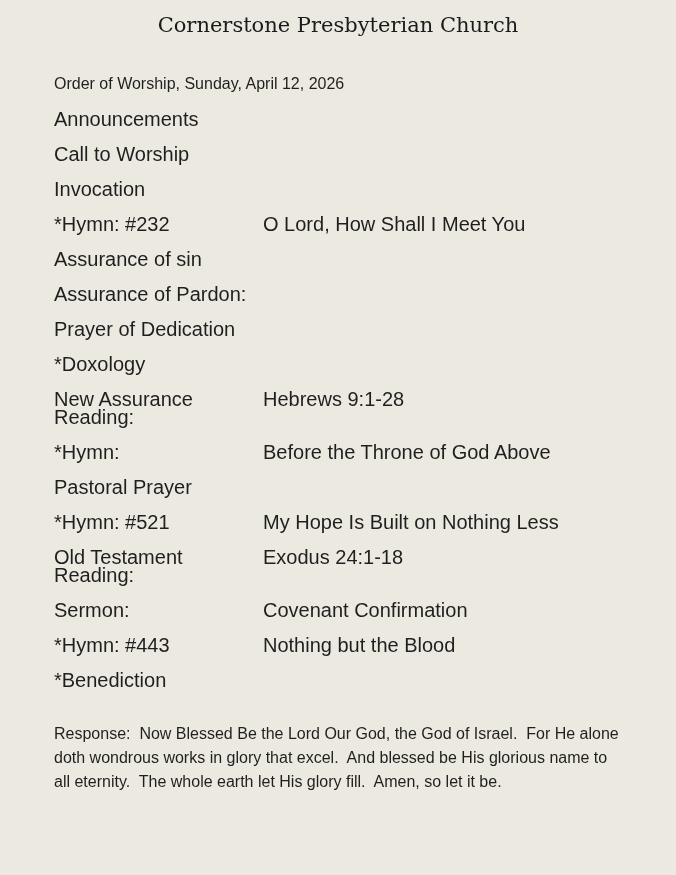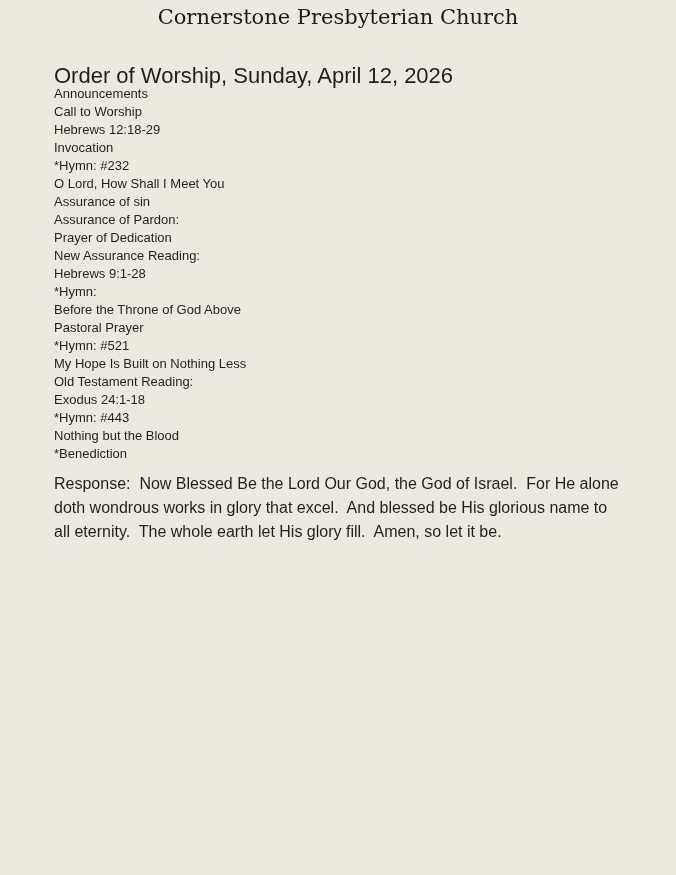--- a/index.html
+++ b/index.html
@@ -11,54 +11,54 @@
     height: 875px;
     background: #ECEAE0;
     font-family: "Liberation Sans", sans-serif;
     color: #1F1F1F;
     overflow: hidden;
   }
   .page {
     box-sizing: border-box;
     width: 676px;
     height: 875px;
-    padding: 4px 54px 0 54px;
+    padding: 12px 54px 0 54px;
   }
   .title {
     font-family: "DejaVu Serif", serif;
     font-size: 21px;
     font-weight: normal;
     line-height: 26px;
     text-align: center;
     color: #1B1B1B;
     margin: 0;
   }
   .subtitle {
     margin-top: 37px;
-    font-size: 22px;
+    font-size: 16px;
     line-height: 18px;
   }
   .order-list {
     margin: 0;
   }
   .row {
     display: flex;
-    font-size: 13px;
+    margin-top: 17px;
+    font-size: 20px;
     line-height: 18px;
-    flex-direction: column;
   }
   .row .label {
     width: 209px;
     flex-shrink: 0;
   }
   .row .value {
     flex: 1;
   }
   .response {
-    margin: 9px 0 0 0;
+    margin: 33px 0 0 0;
     font-size: 16px;
     line-height: 24px;
     white-space: pre-wrap;
   }
 </style>
 </head>
 <body>
 
 <div class="page">
 
@@ -66,21 +66,20 @@
 
   <div class="subtitle">Order of Worship, Sunday, April 12, 2026</div>
 
   <div class="order-list">
     <div class="row">
       <span class="label">Announcements</span>
       <span class="value"></span>
     </div>
     <div class="row">
       <span class="label">Call to Worship</span>
-      <span class="value">Hebrews 12:18-29</span>
     </div>
     <div class="row">
       <span class="label">Invocation</span>
       <span class="value"></span>
     </div>
     <div class="row">
       <span class="label">*Hymn: #232</span>
       <span class="value">O Lord, How Shall I Meet You</span>
     </div>
     <div class="row">
@@ -88,20 +87,21 @@
       <span class="value"></span>
     </div>
     <div class="row">
       <span class="label">Assurance of Pardon:</span>
     </div>
     <div class="row">
       <span class="label">Prayer of Dedication</span>
       <span class="value"></span>
     </div>
     <div class="row">
+      <span class="label">*Doxology</span>
       <span class="value"></span>
     </div>
     <div class="row">
       <span class="label">New Assurance Reading:</span>
       <span class="value">Hebrews 9:1-28</span>
     </div>
     <div class="row">
       <span class="label">*Hymn:</span>
       <span class="value">Before the Throne of God Above</span>
     </div>
@@ -111,20 +111,24 @@
     </div>
     <div class="row">
       <span class="label">*Hymn: #521</span>
       <span class="value">My Hope Is Built on Nothing Less</span>
     </div>
     <div class="row">
       <span class="label">Old Testament Reading:</span>
       <span class="value">Exodus 24:1-18</span>
     </div>
     <div class="row">
+      <span class="label">Sermon:</span>
+      <span class="value">Covenant Confirmation</span>
+    </div>
+    <div class="row">
       <span class="label">*Hymn: #443</span>
       <span class="value">Nothing but the Blood</span>
     </div>
     <div class="row">
       <span class="label">*Benediction</span>
       <span class="value"></span>
     </div>
   </div>
 
   <p class="response">Response:  Now Blessed Be the Lord Our God, the God of Israel.  For He alone doth wondrous works in glory that excel.  And blessed be His glorious name to all eternity.  The whole earth let His glory fill.  Amen, so let it be.</p>

